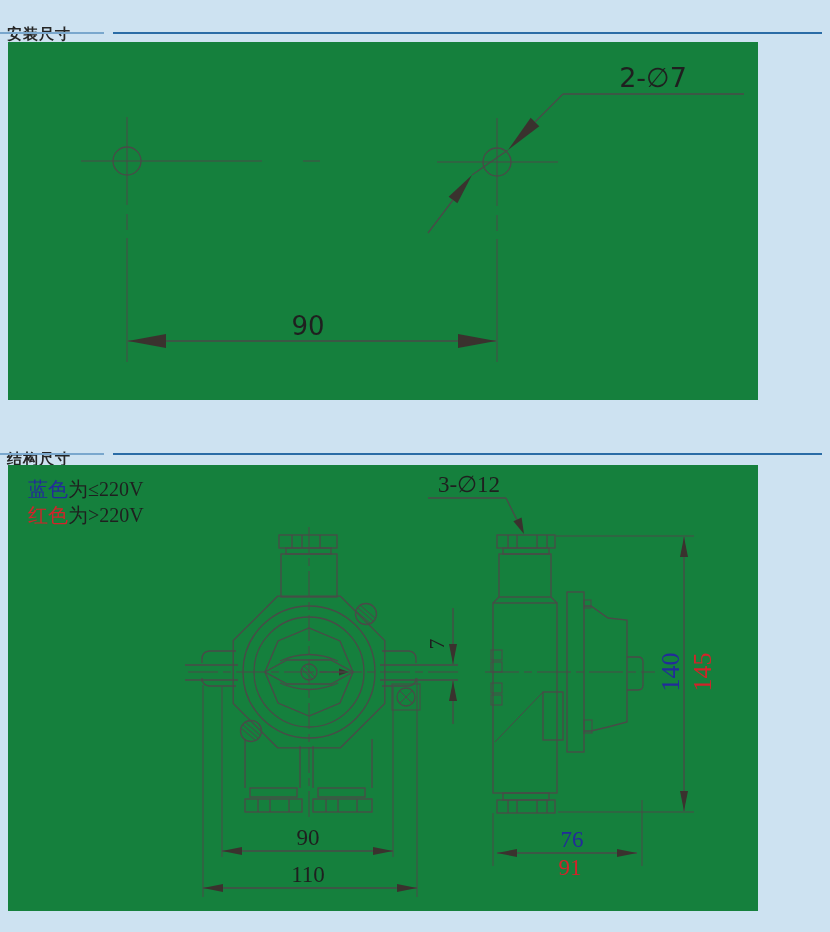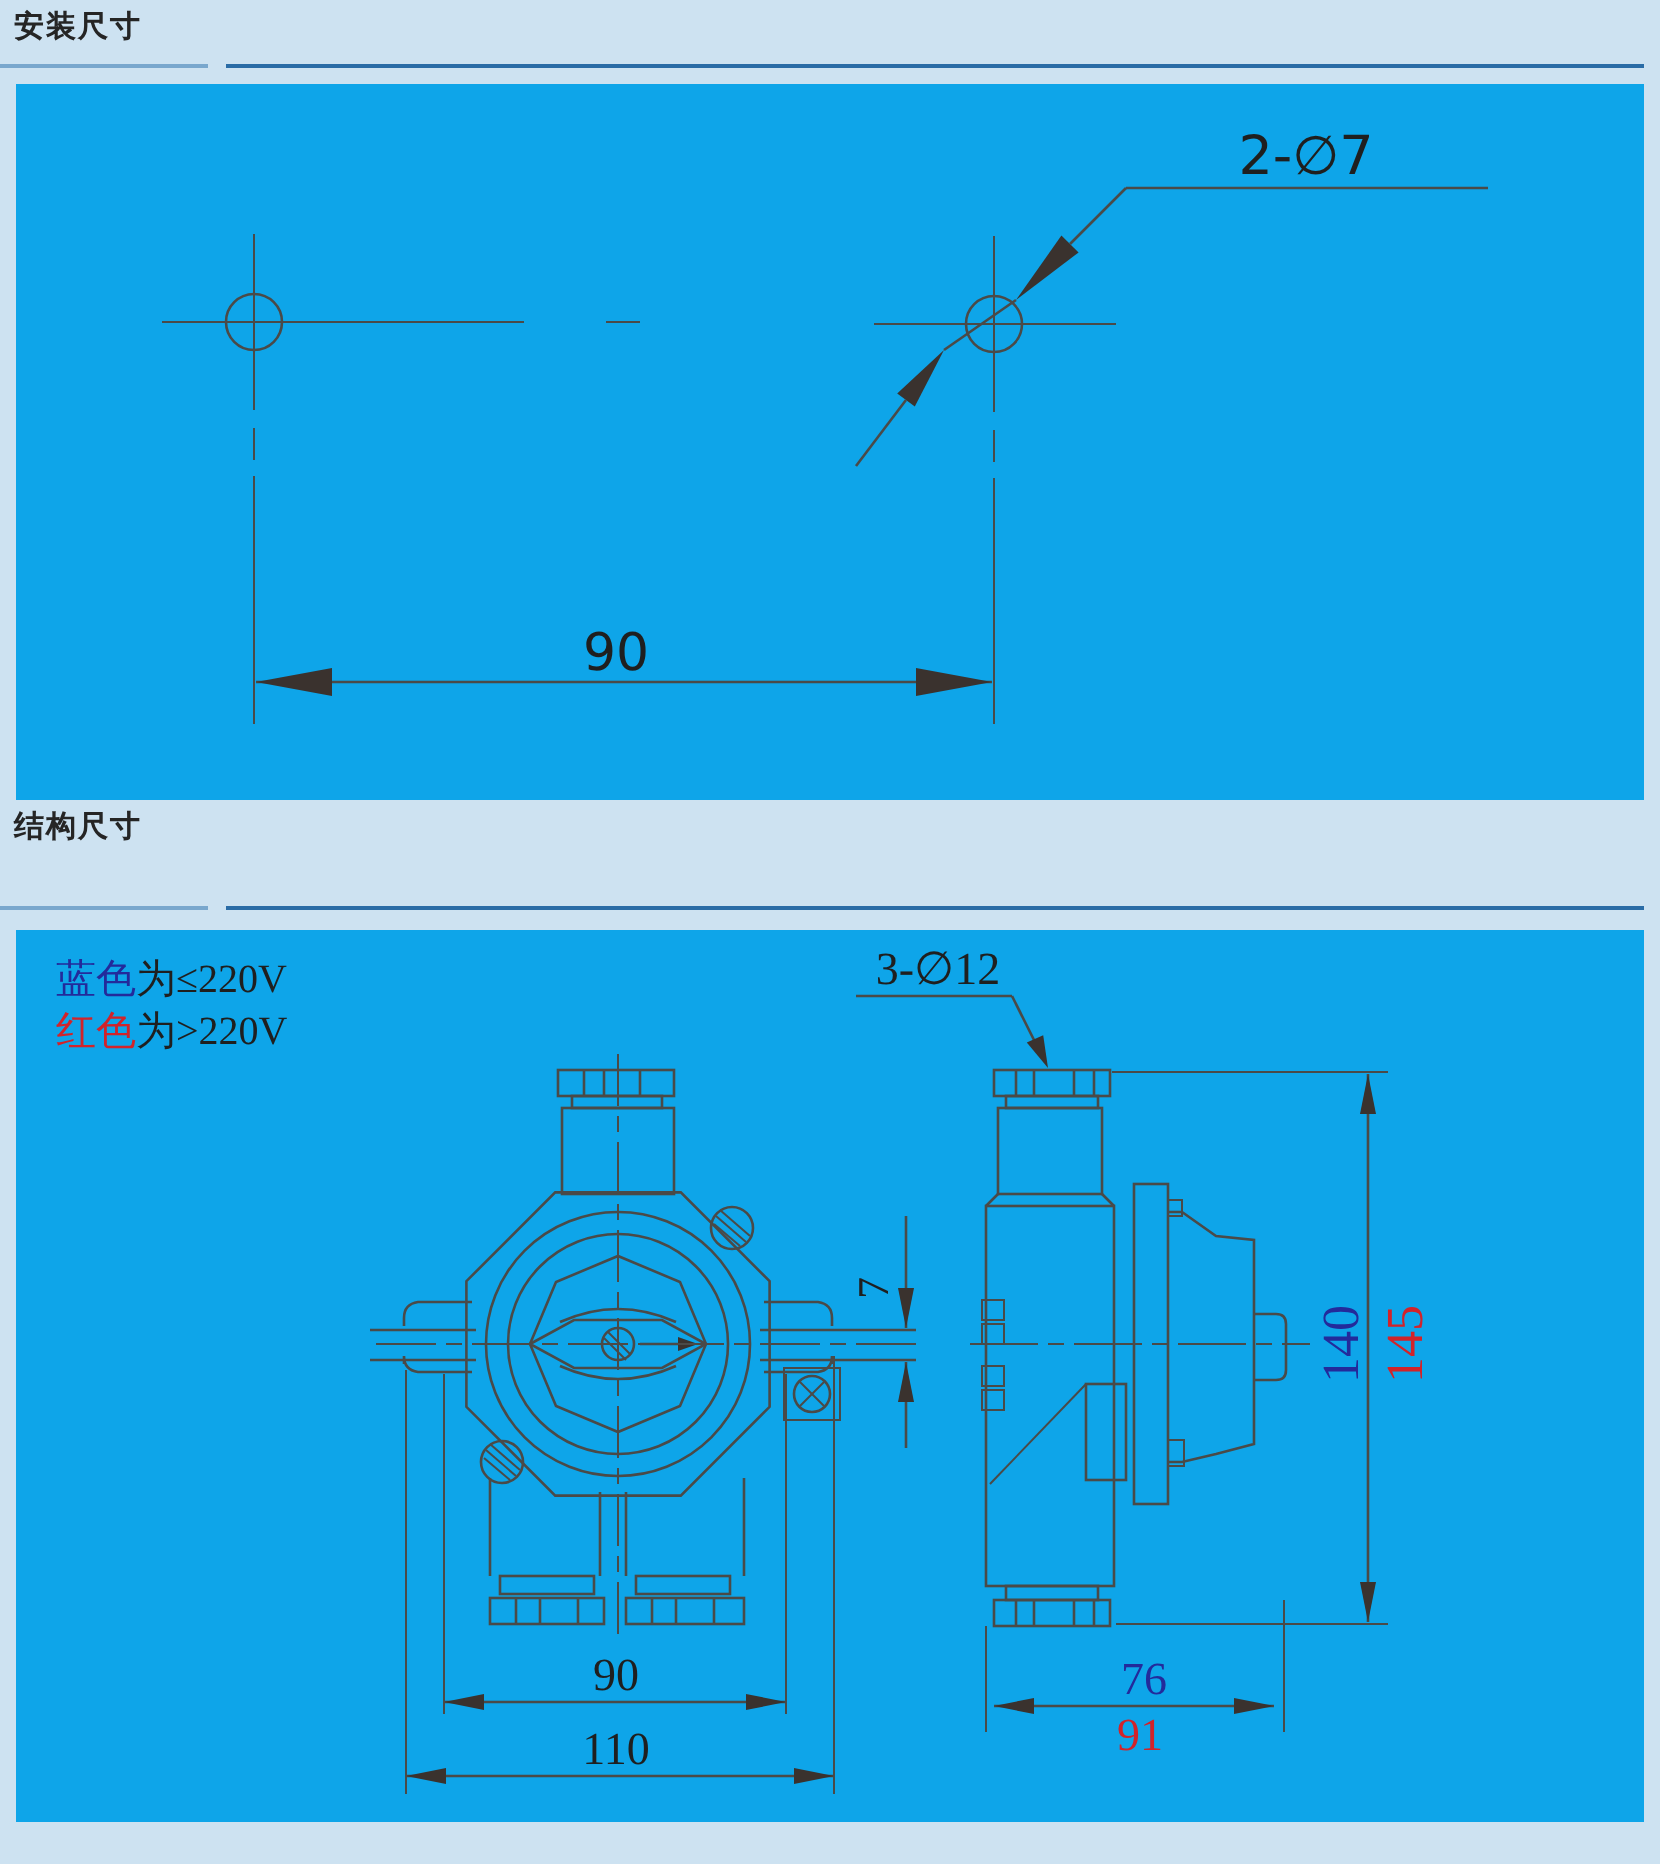--- a/index.html
+++ b/index.html
@@ -7,35 +7,35 @@
     width:830px;height:932px;position:relative;overflow:hidden;
     background:#cde2f1;
     font-family:"DejaVu Sans","Liberation Sans",sans-serif;
   }
   .section-title{
     position:absolute;left:7px;font-size:15px;font-weight:bold;color:#252525;
     letter-spacing:1px;
   }
   .rule-short{position:absolute;left:0;width:104px;height:2px;background:#79a7cd;}
   .rule-long{position:absolute;left:113px;width:709px;height:2px;background:#2a6ca6;}
-  .panel{position:absolute;left:8px;width:814px;background:#0ea5e9;}
+  .panel{position:absolute;left:8px;width:750px;background:#15803d;}
   #panel-install{top:42px;height:358px;}
   #panel-structure{top:465px;height:446px;font-family:Liberation Serif, serif;}
   svg{display:block;}
   .ln{stroke:#4a4a48;stroke-width:1.3;fill:none;}
   .thin{stroke:#4a4a48;stroke-width:1;fill:none;}
   .fillln{fill:#3a322e;stroke:none;}
   .dimtxt{fill:#1f1f1f;}
   .blue{fill:#232a9b;}
   .red{fill:#d2232a;}
 </style>
 </head>
 <body>
 
-<div class="section-title" style="top:4px;text-align:center;">安装尺寸</div>
+<div class="section-title" style="top:25px;text-align:center;">安装尺寸</div>
 <div class="rule-short" style="top:32px;"></div>
 <div class="rule-long" style="top:32px;"></div>
 
 <div class="panel" id="panel-install">
 <svg width="814" height="358" viewBox="0 0 814 358">
   <defs>
     <marker id="arrBigE" markerUnits="userSpaceOnUse" markerWidth="38" markerHeight="15" refX="38" refY="7.5" orient="auto">
           <path d="M38,7.5 L0,0.5 L0,14.5 Z" fill="#3a322e"></path>
         </marker>
     <marker id="arrBigS" markerUnits="userSpaceOnUse" markerWidth="38" markerHeight="15" refX="0" refY="7.5" orient="auto">
@@ -70,21 +70,21 @@
     <text class="dimtxt" x="645" y="45" font-size="27" text-anchor="middle">2-∅7</text>
   </g>
 
   <g>
     <line class="ln" x1="120" y1="299" x2="488" y2="299" marker-start="url(#arrBigS)" marker-end="url(#arrBigE)"></line>
     <text class="dimtxt" x="300" y="293" font-size="26" text-anchor="middle">90</text>
   </g>
 </svg>
 </div>
 
-<div class="section-title" style="top:404px;">结构尺寸</div>
+<div class="section-title" style="top:450px;">结构尺寸</div>
 <div class="rule-short" style="top:453px;"></div>
 <div class="rule-long" style="top:453px;"></div>
 
 <div class="panel" id="panel-structure">
 <svg width="814" height="446" viewBox="0 0 814 446">
   <defs>
     <marker id="arrE" markerUnits="userSpaceOnUse" markerWidth="20" markerHeight="9" refX="20" refY="4.5" orient="auto">
           <path d="M20,4.5 L0,0.5 L0,8.5 Z" fill="#3a322e"></path>
         </marker>
     <marker id="arrS" markerUnits="userSpaceOnUse" markerWidth="20" markerHeight="9" refX="0" refY="4.5" orient="auto">

